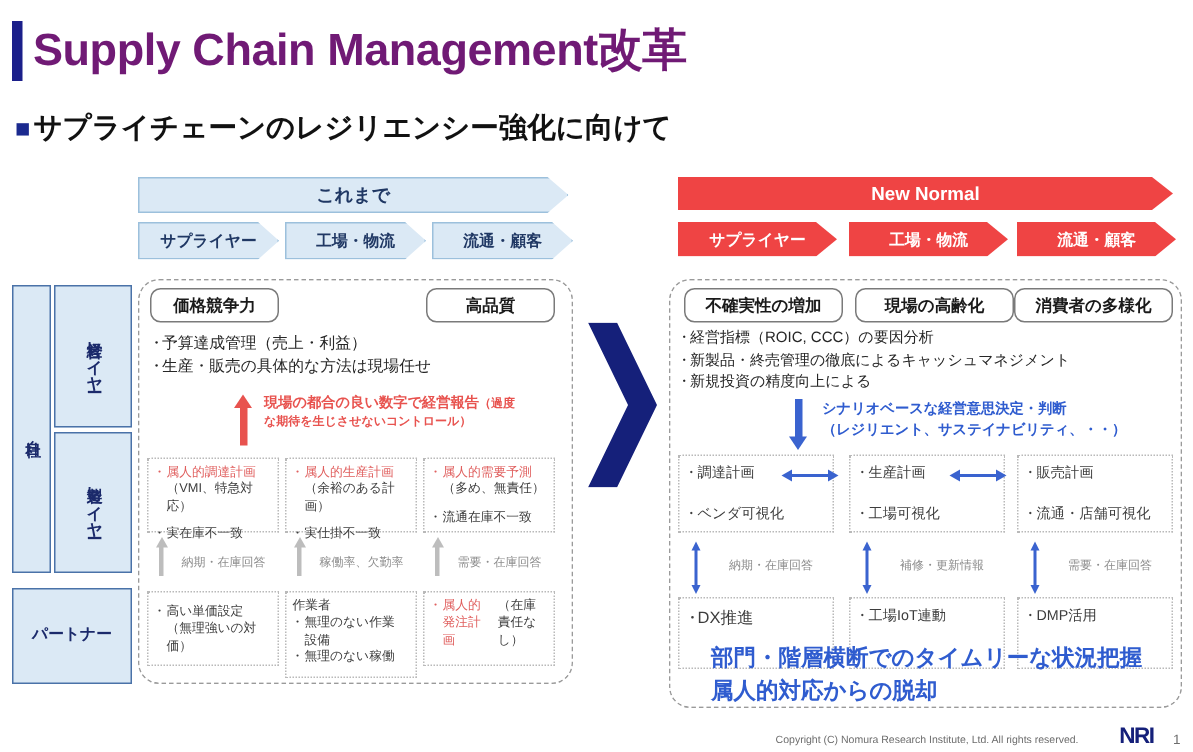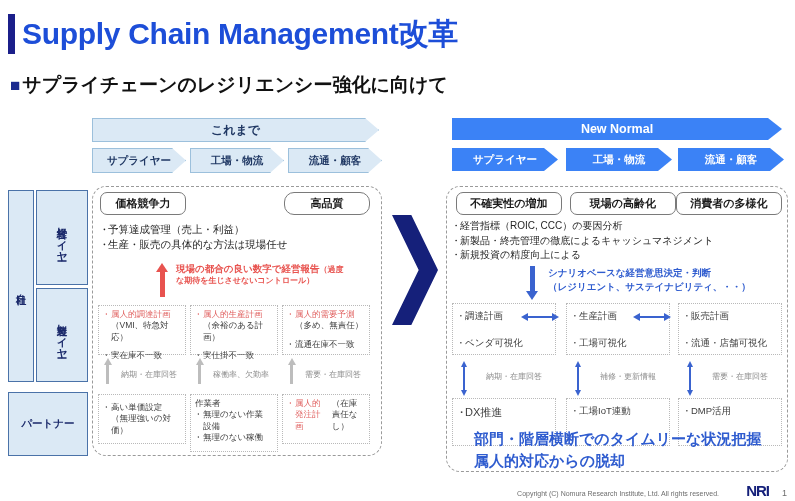--- a/index.html
+++ b/index.html
@@ -9,40 +9,40 @@
     font-family:"Liberation Sans","DejaVu Sans",sans-serif;
     overflow:hidden;position:relative;
     -webkit-font-smoothing:antialiased;
   }
   .slide{position:absolute;inset:0;}
 
   
   .title-row{position:absolute;left:8px;top:14px;display:flex;align-items:center;}
   .title-bar{width:7px;height:40px;background:#1b1f8a;margin-right:7px;}
   .title-text{
-    font-size:30px;font-weight:bold;color:#1d4ed8;letter-spacing:-0.3px;
+    font-size:30px;font-weight:bold;color:#701a75;letter-spacing:-0.3px;
     line-height:1;white-space:nowrap;
   }
   .subtitle{
     position:absolute;left:10px;top:72px;
     font-size:19px;font-weight:bold;color:#111111;white-space:nowrap;
   }
   .subtitle .sq{color:#1b2a8f;font-size:17px;margin-right:2px;}
 
   
   .chev{
     position:absolute;display:flex;align-items:center;justify-content:center;
     font-weight:bold;white-space:nowrap;
   }
   .chev.light{
     background:#dbe9f5;border:1px solid #9cc0dc;color:#203864;
     clip-path:polygon(0 0, calc(100% - 14px) 0, 100% 50%, calc(100% - 14px) 100%, 0 100%);
   }
   .chev.dark{
-    background:#3b82f6;color:#ffffff;
+    background:#ef4444;color:#ffffff;
     clip-path:polygon(0 0, calc(100% - 14px) 0, 100% 50%, calc(100% - 14px) 100%, 0 100%);
   }
 
   
   .sidebox{
     position:absolute;background:#dbe9f5;border:1px solid #4a72a8;
     display:flex;align-items:center;justify-content:center;text-align:center;
     color:#1b2a6b;font-size:10.5px;font-weight:bold;line-height:1.25;
   }
   .vert{writing-mode:vertical-rl;text-orientation:upright;letter-spacing:1px;}
@@ -156,21 +156,21 @@
   </div>
   <div class="sidebox" style="left:8px;top:392px;width:78px;height:62px;">
     <span>パートナー</span>
   </div>
 
   <div class="panel" style="left:92px;top:186px;width:288px;height:268px;"></div>
 
   <div class="tagbox" style="left:100px;top:192px;width:84px;height:21px;">
     <span>価格競争力</span>
   </div>
-  <div class="tagbox" style="left:284px;top:192px;width:84px;height:21px;border-radius:10px;">
+  <div class="tagbox" style="left:284px;top:192px;width:84px;height:21px;">
     <span>高品質</span>
   </div>
 
   <div class="bullets" style="position:absolute;left:100px;top:222px;">
     <div class="li">予算達成管理（売上・利益）</div>
     <div class="li">生産・販売の具体的な方法は現場任せ</div>
   </div>
 
   <div class="redarrow" style="left:160px;top:271px;height:26px;"></div>
   <div class="note-red" style="left:176px;top:262px;">

